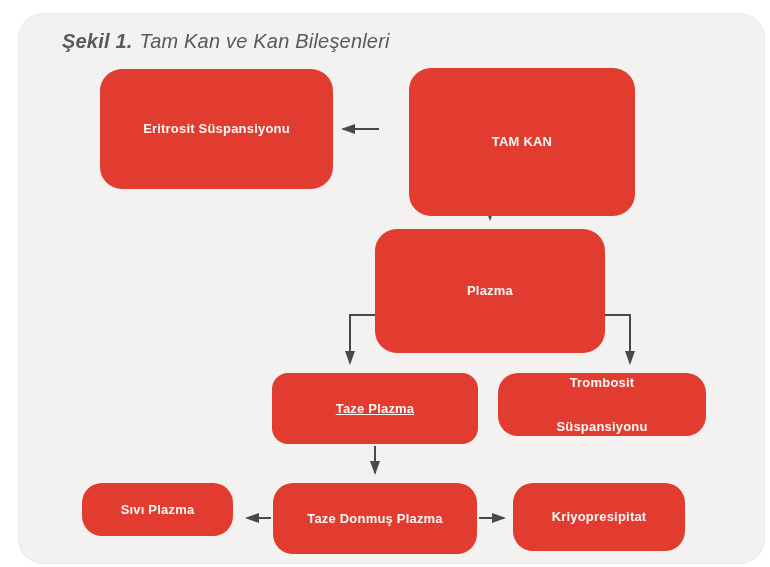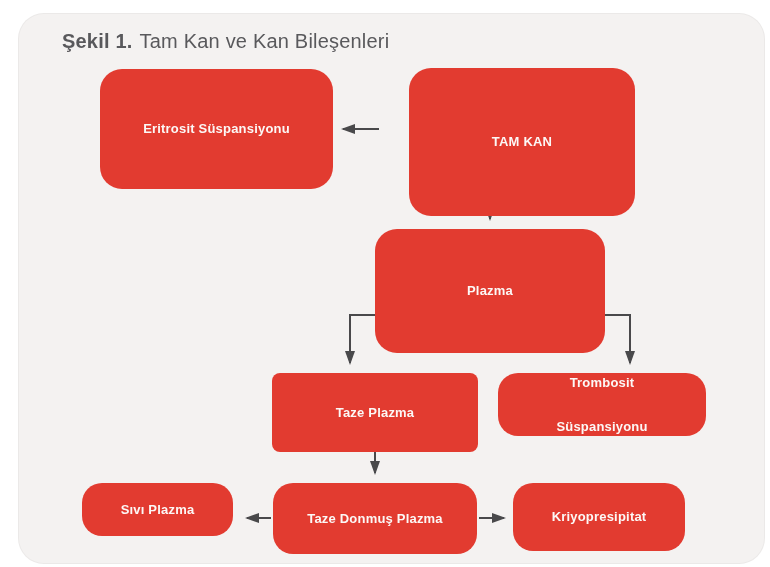--- a/index.html
+++ b/index.html
@@ -17,38 +17,38 @@
     font-family:"Liberation Sans", sans-serif;
   }
   .card{
     position:absolute;left:18px;top:13px;width:747px;height:551px;
     background:var(--card);
     border:1px solid rgba(0,0,0,0.035);
     border-radius:26px;
   }
   .figure-title{
     position:absolute;left:62px;top:30px;
-    font-size:20px;color:var(--titletext);
+    font-size:20px;font-style:italic;color:var(--titletext);
     white-space:nowrap;letter-spacing:0.2px;text-align:center;
   }
   .figure-title .fig-label{font-weight:bold;margin-right:7px;}
   .node{
     position:absolute;
     background:var(--red);
     color:var(--boxtext);
     font-weight:bold;font-size:13px;letter-spacing:0.2px;line-height:1.5;
     display:flex;flex-direction:column;align-items:center;justify-content:center;
     text-align:center;border-radius:22px;
   }
   .nl{display:block;}
   
   .n-eritrosit      {left:100px;top:69px;width:233px;height:120px;}
   .n-tamkan         {left:381px;top:68px;width:226px;height:148px;margin-left:28px;}
   .n-trombositten   {left:375px;top:229px;width:230px;height:124px;}
-  .n-tazeplazma     {left:272px;top:373px;width:206px;height:79px;border-radius:8px;}
+  .n-tazeplazma     {left:272px;top:373px;width:206px;height:71px;border-radius:16px;text-decoration:underline;}
   .n-trombositsusp  {left:498px;top:373px;width:208px;height:63px;border-radius:20px;gap:24px;}
   .n-sivi           {left:82px; top:483px;width:151px;height:53px;border-radius:20px;}
   .n-tdp            {left:273px;top:483px;width:204px;height:71px;border-radius:20px;}
   .n-kriyo          {left:513px;top:483px;width:172px;height:68px;border-radius:20px;}
   svg.connectors{
     position:absolute;left:0;top:0;width:770px;height:567px;
     pointer-events:none;
   }
   svg.connectors line, svg.connectors polyline{
     stroke:var(--arrow);stroke-width:2;fill:none;

